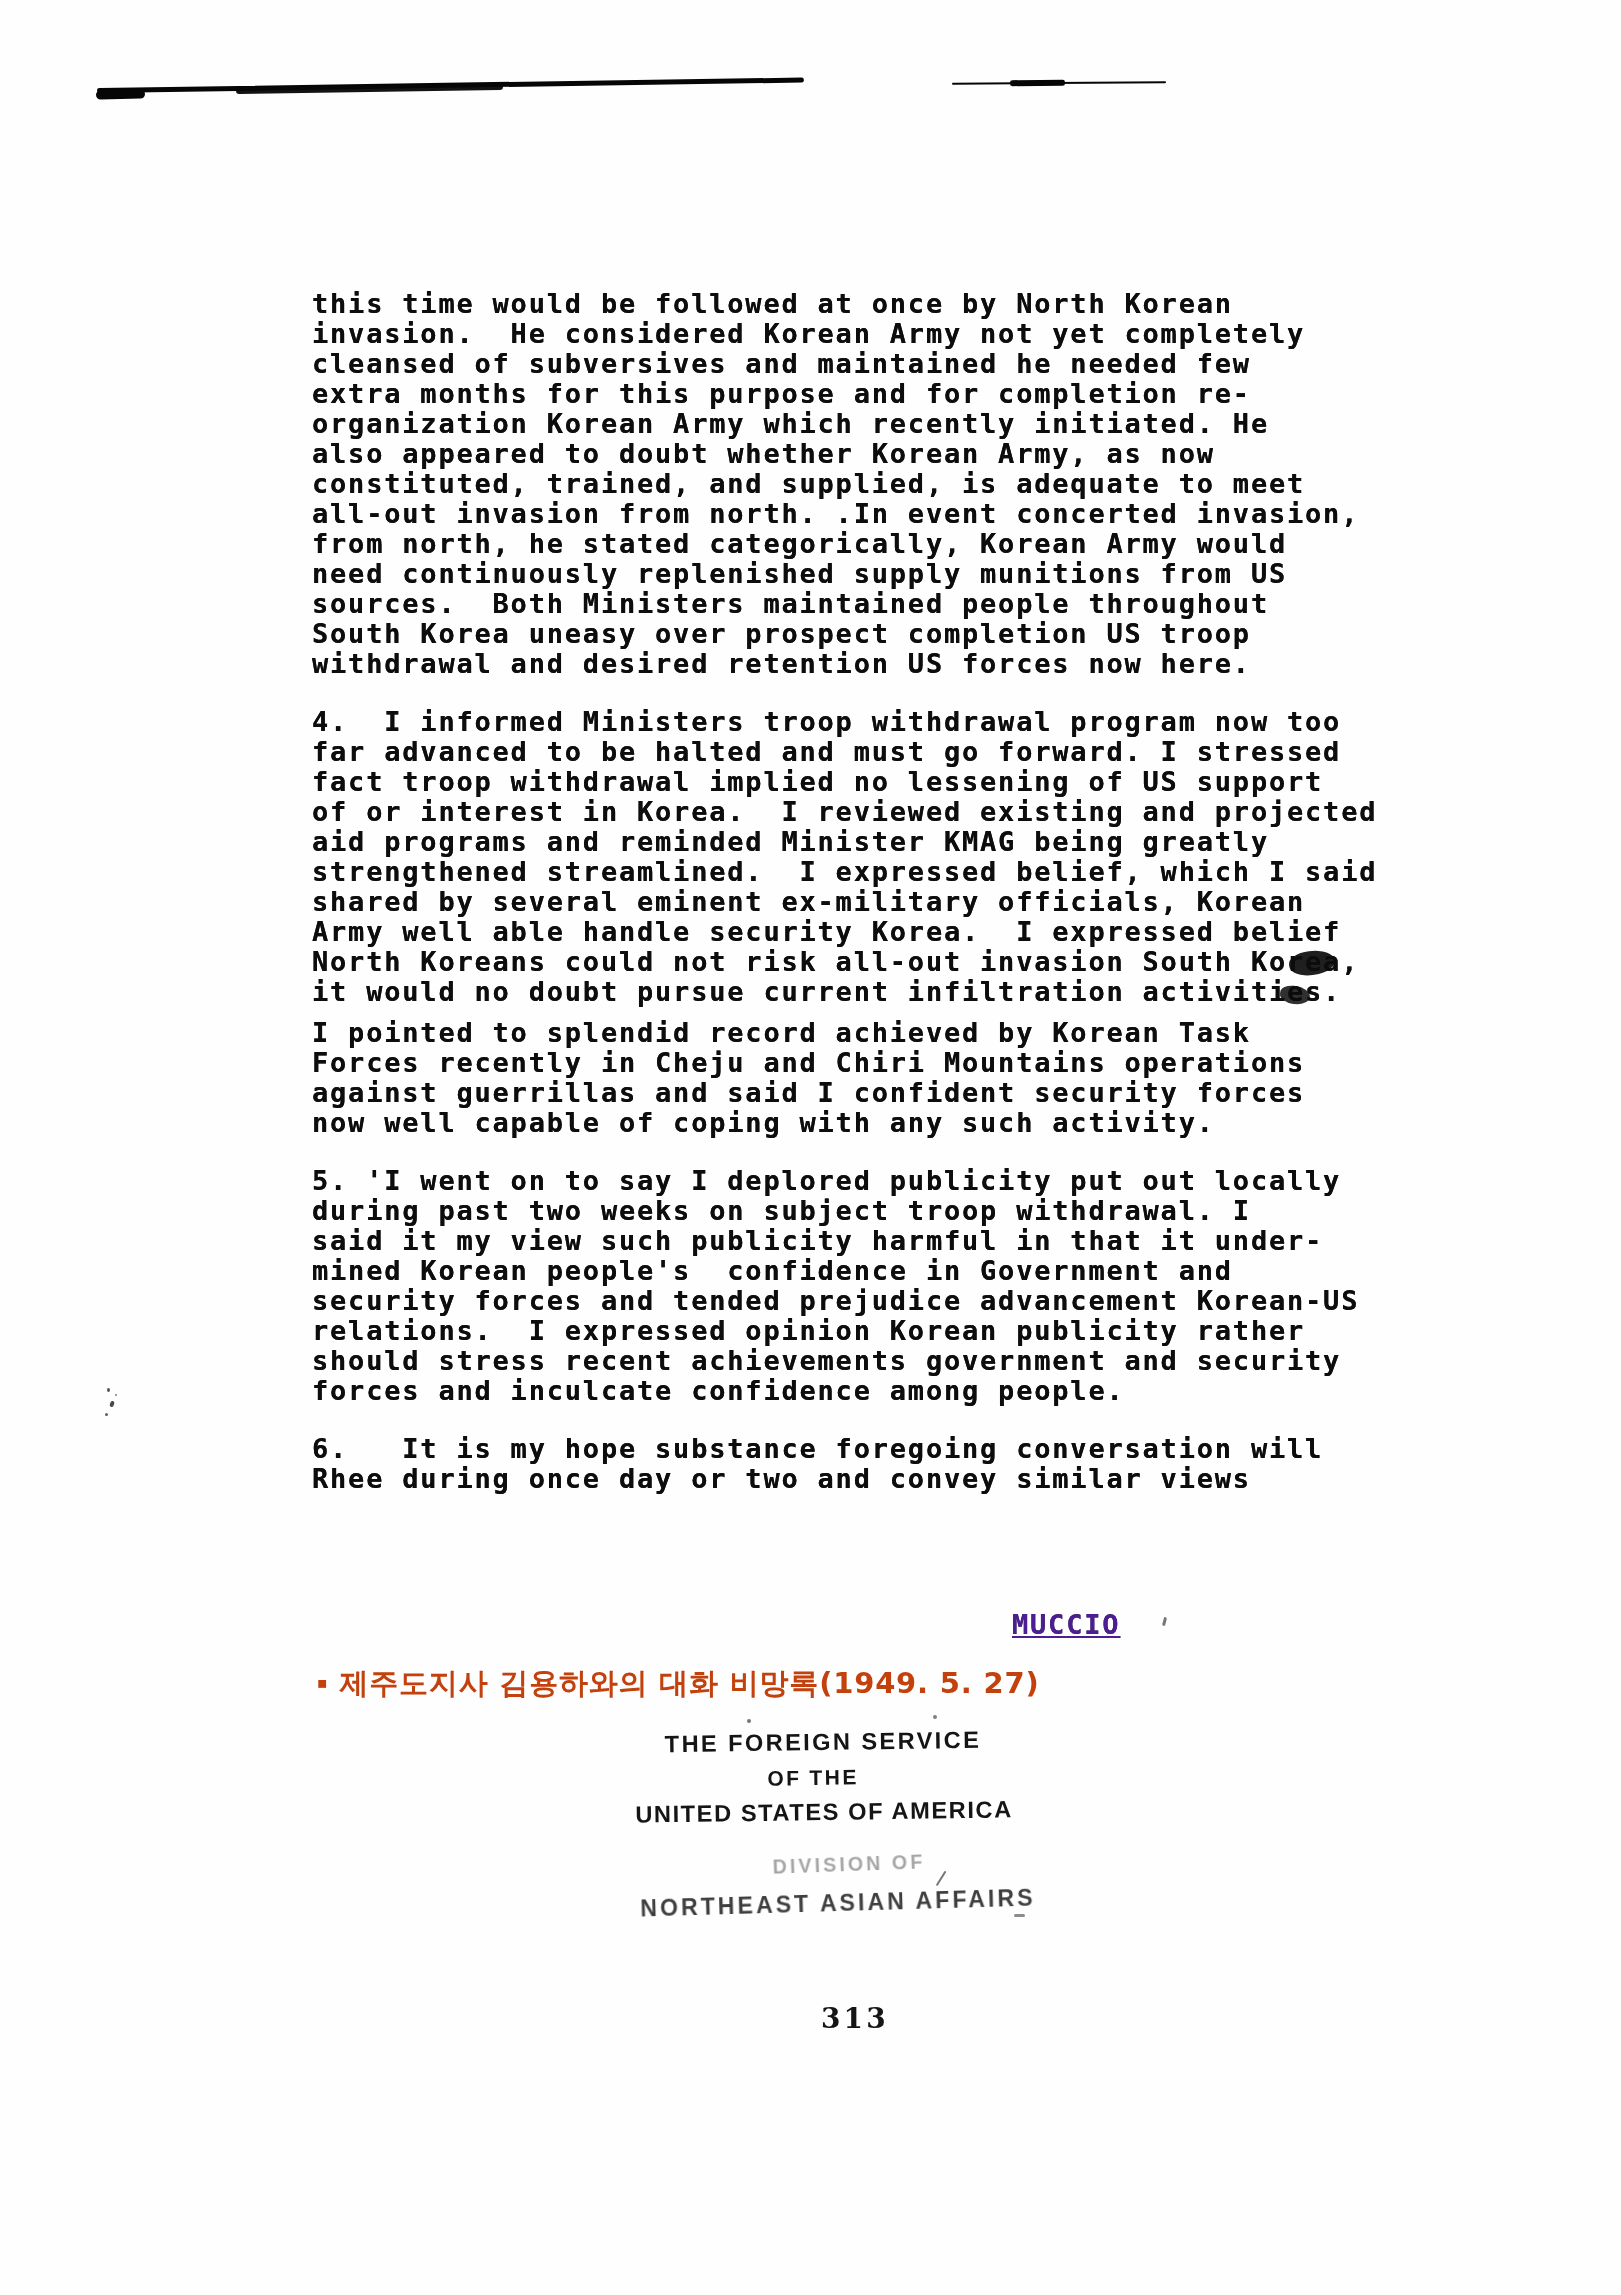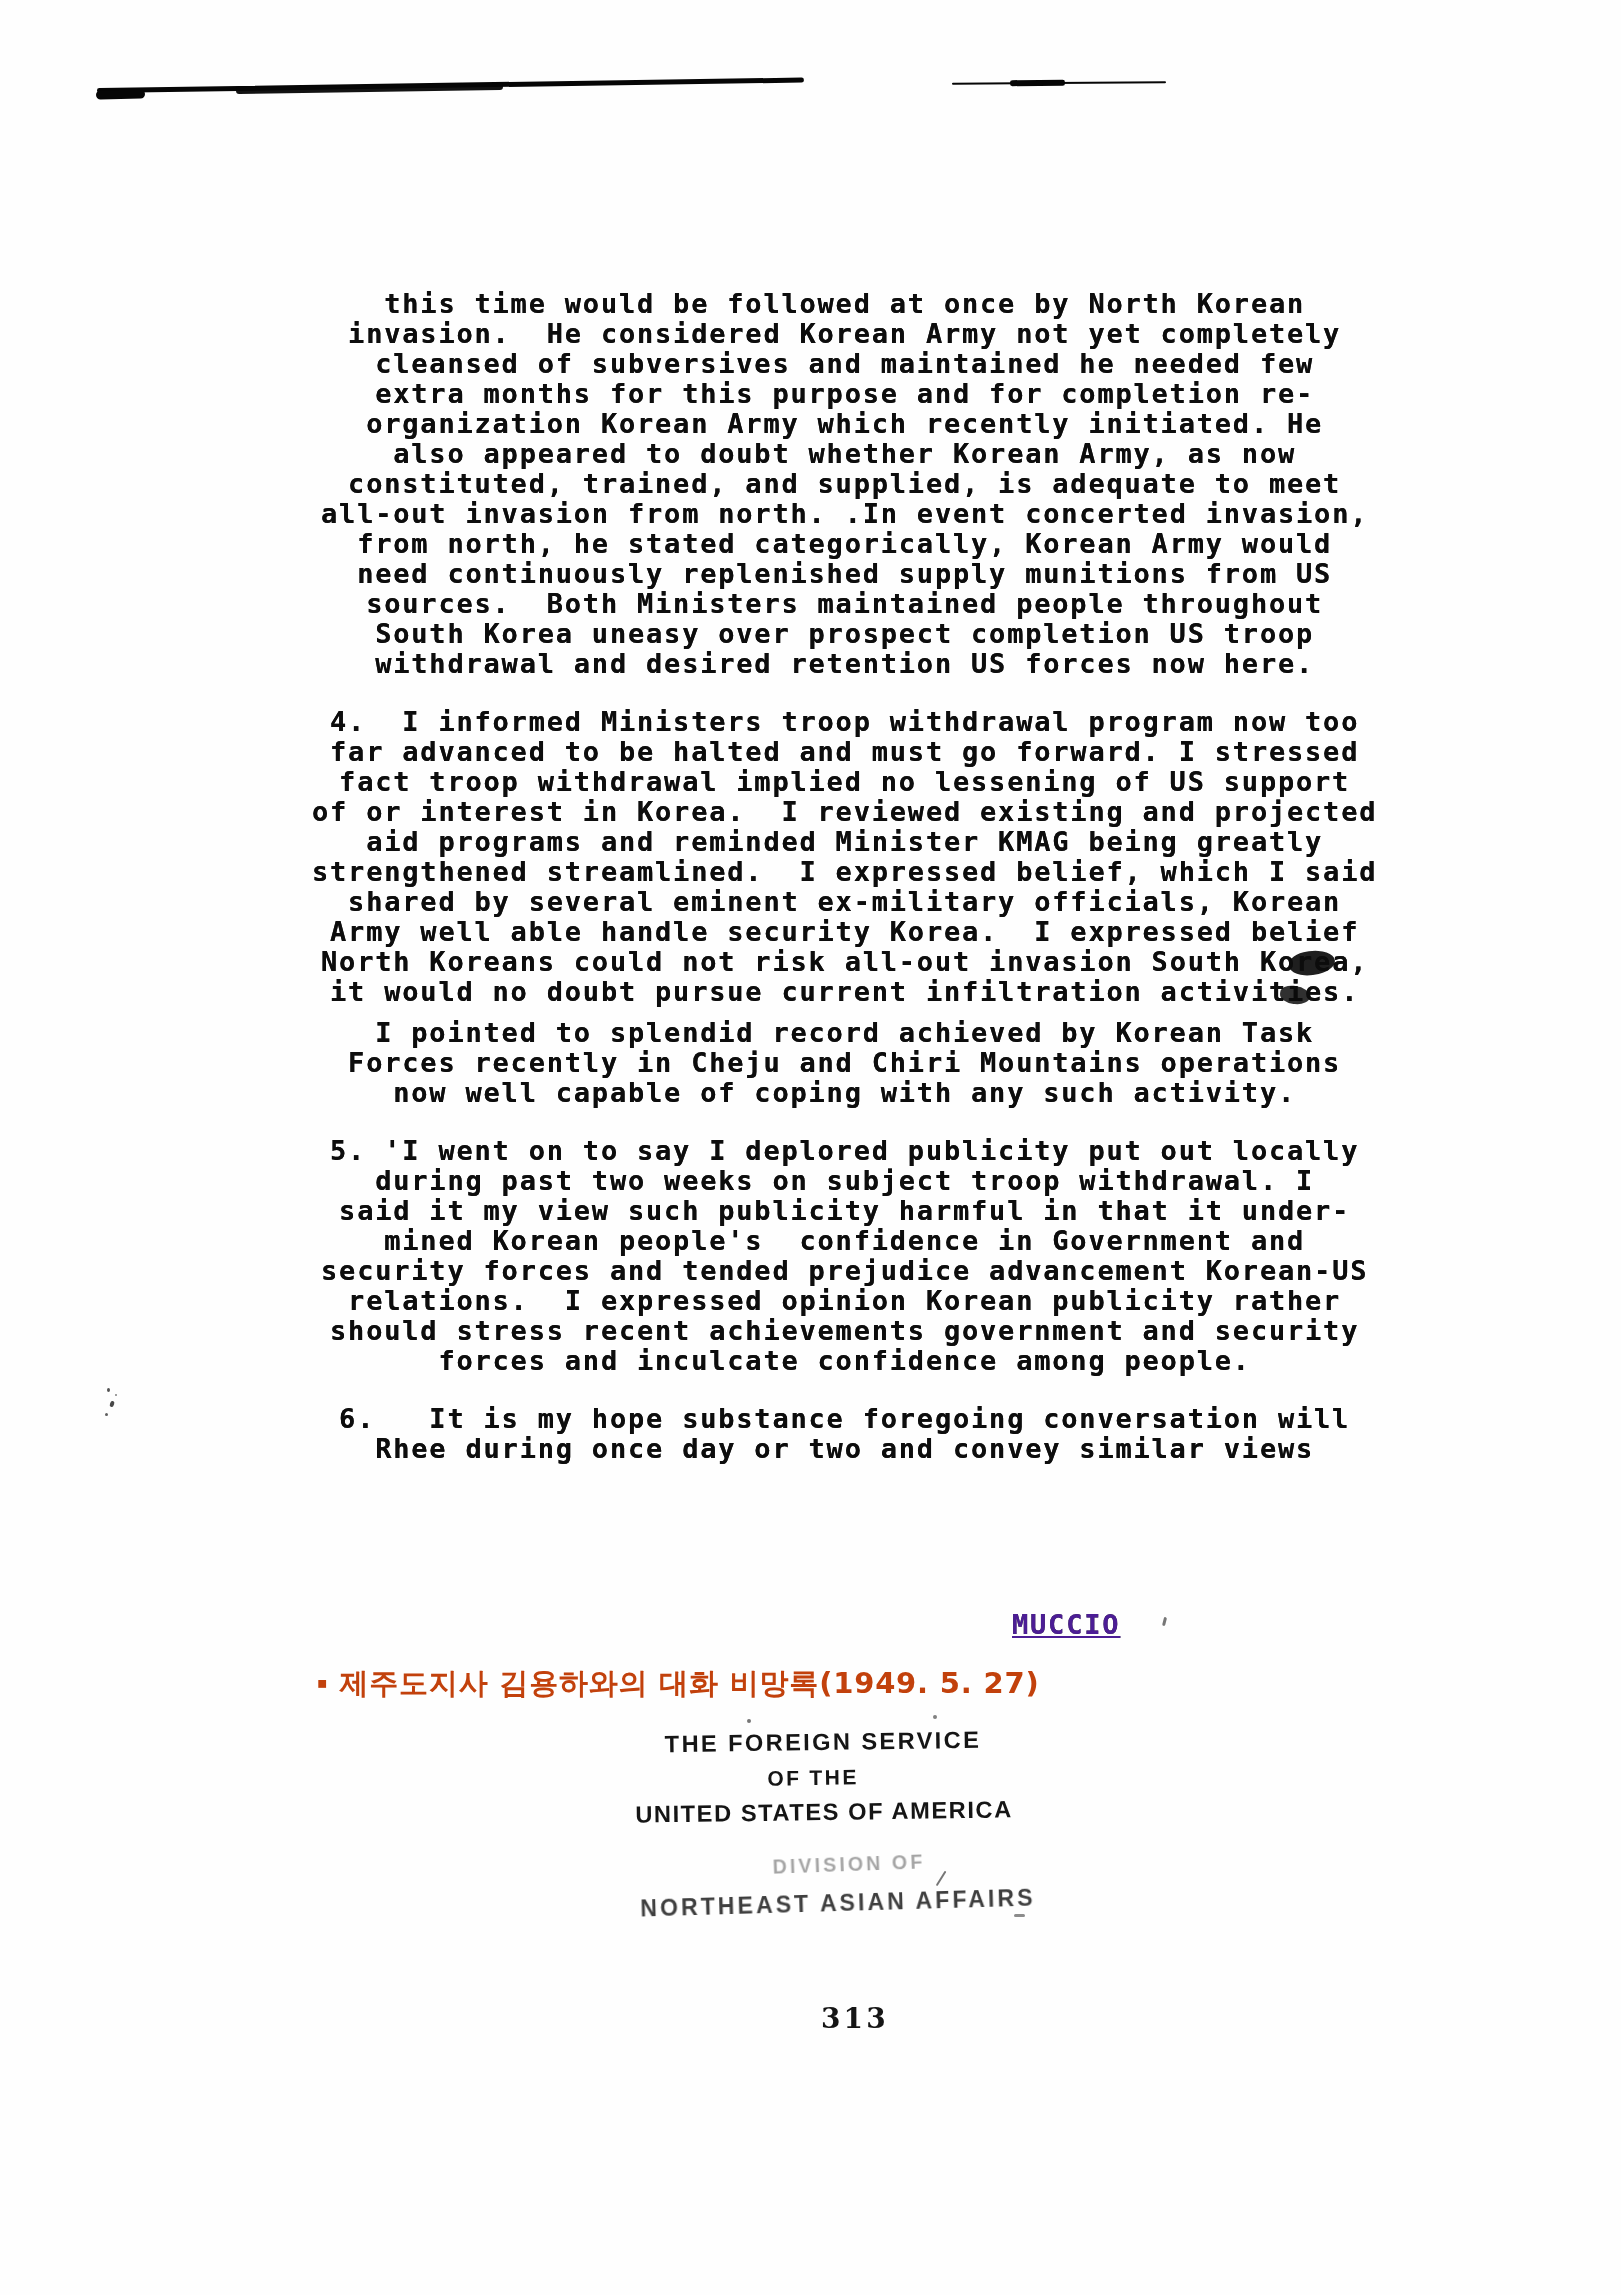--- a/index.html
+++ b/index.html
@@ -16,21 +16,20 @@
   .rule-main-blob{left:96px;top:90px;width:49px;height:8.6px;transform:rotate(-1.2deg);border-radius:4.7px;}
   .rule-main-mid{left:236px;top:85px;width:267px;height:7px;transform:rotate(-0.85deg);border-radius:3.1px;opacity:.95;}
   .rule-right{left:952px;top:82px;width:214px;height:2.4px;transform:rotate(-0.35deg);}
   .rule-right-blob{left:1010px;top:80px;width:55px;height:5.5px;transform:rotate(-0.35deg);}
   
   .body-text{
     position:absolute;left:312px;top:289px;
     font-size:27px;line-height:30px;letter-spacing:1.8px;
     font-weight:700;color:#0d0d0d;
     text-shadow:0 0 0.5px rgba(10,10,10,.85);
-    text-align:center;
   }
   .para{white-space:pre;}
   .para + .para{margin-top:28px;}
   .para.tight{margin-top:11px;}
   .line{height:30px;white-space:pre;}
   
   .signature{
     position:absolute;left:1012px;top:1609px;
     font-size:27px;letter-spacing:1.8px;font-weight:700;color:#4c1d95;
     font-family:"DejaVu Sans Mono",monospace;
@@ -86,21 +85,21 @@
 
   <div class="rule rule-main"></div>
   <div class="rule rule-main-blob"></div>
   <div class="rule rule-main-mid"></div>
   <div class="rule rule-right"></div>
   <div class="rule rule-right-blob"></div>
 
   <div class="body-text">
       <div class="para"><div class="line">this time would be followed at once by North Korean</div><div class="line">invasion.  He considered Korean Army not yet completely</div><div class="line">cleansed of subversives and maintained he needed few</div><div class="line">extra months for this purpose and for completion re-</div><div class="line">organization Korean Army which recently initiated. He</div><div class="line">also appeared to doubt whether Korean Army, as now</div><div class="line">constituted, trained, and supplied, is adequate to meet</div><div class="line">all-out invasion from north. .In event concerted invasion,</div><div class="line">from north, he stated categorically, Korean Army would</div><div class="line">need continuously replenished supply munitions from US</div><div class="line">sources.  Both Ministers maintained people throughout</div><div class="line">South Korea uneasy over prospect completion US troop</div><div class="line">withdrawal and desired retention US forces now here.</div></div>
       <div class="para"><div class="line">4.  I informed Ministers troop withdrawal program now too</div><div class="line">far advanced to be halted and must go forward. I stressed</div><div class="line">fact troop withdrawal implied no lessening of US support</div><div class="line">of or interest in Korea.  I reviewed existing and projected</div><div class="line">aid programs and reminded Minister KMAG being greatly</div><div class="line">strengthened streamlined.  I expressed belief, which I said</div><div class="line">shared by several eminent ex-military officials, Korean</div><div class="line">Army well able handle security Korea.  I expressed belief</div><div class="line">North Koreans could not risk all-out invasion South Korea,</div><div class="line">it would no doubt pursue current infiltration activities.</div></div>
-      <div class="para tight"><div class="line">I pointed to splendid record achieved by Korean Task</div><div class="line">Forces recently in Cheju and Chiri Mountains operations</div><div class="line">now well capable of coping with any such activity.</div></div>
+      <div class="para tight"><div class="line">I pointed to splendid record achieved by Korean Task</div><div class="line">Forces recently in Cheju and Chiri Mountains operations</div><div class="line">against guerrillas and said I confident security forces</div><div class="line">now well capable of coping with any such activity.</div></div>
       <div class="para"><div class="line">5. 'I went on to say I deplored publicity put out locally</div><div class="line">during past two weeks on subject troop withdrawal. I</div><div class="line">said it my view such publicity harmful in that it under-</div><div class="line">mined Korean people's  confidence in Government and</div><div class="line">security forces and tended prejudice advancement Korean-US</div><div class="line">relations.  I expressed opinion Korean publicity rather</div><div class="line">should stress recent achievements government and security</div><div class="line">forces and inculcate confidence among people.</div></div>
       <div class="para"><div class="line">6.   It is my hope substance foregoing conversation will</div><div class="line">Rhee during once day or two and convey similar views</div></div>
     </div>
 
   <div class="smudge smudge-korea"></div>
   <div class="smudge smudge-activities"></div>
 
   <div class="speck speck-a"></div>
   <div class="speck speck-b"></div>
   <div class="speck speck-c"></div>

